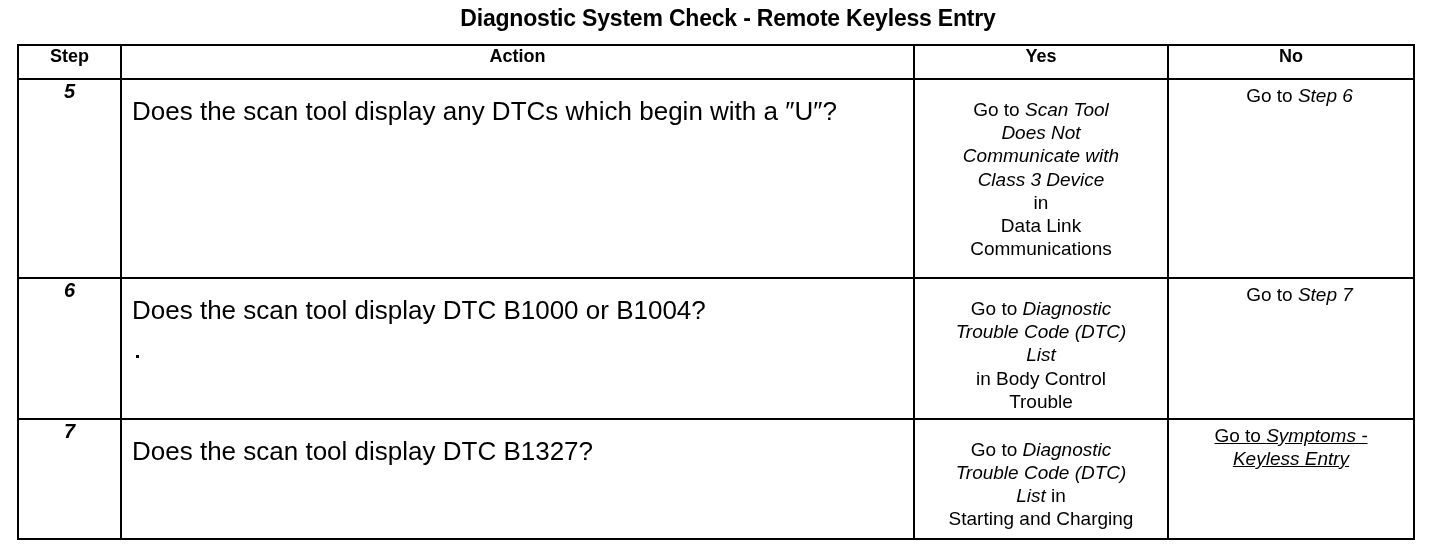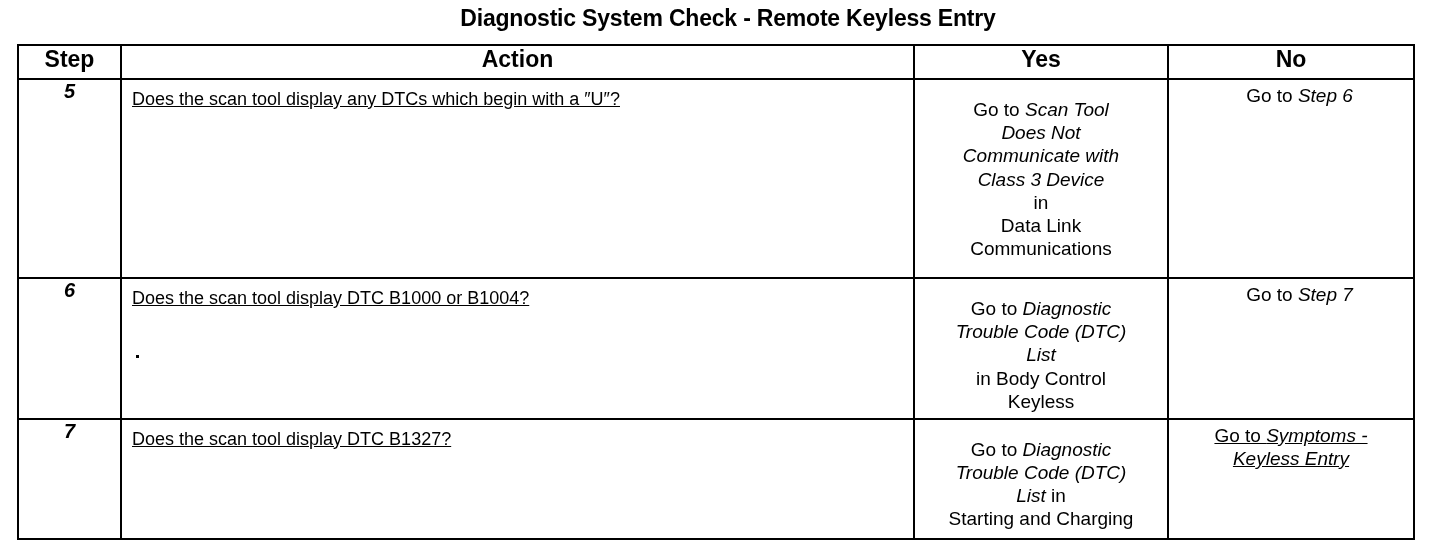--- a/index.html
+++ b/index.html
@@ -55,21 +55,21 @@
 
   .col-step  { width: 103px; }
   .col-action{ width: 793px; }
   .col-yes   { width: 254px; }
   .col-no    { width: 246px; }
 
   thead th {
     height: 32px;
     text-align: center;
     vertical-align: middle;
-    font-size: 23px;
+    font-size: 18px;
     font-weight: bold;
   }
 
   .cell-inner {
     padding: 4px 6px 5px 6px;
     box-sizing: border-box;
     height: 100%;
   }
 
   td.step-cell {
@@ -77,26 +77,25 @@
     vertical-align: middle;
     font-size: 20px;
     font-style: italic;
     font-weight: bold;
   }
 
   td.action-cell {
     vertical-align: top;
   }
   td.action-cell .cell-inner {
-    font-size: 18px;
+    font-size: 26px;
     line-height: 1.18;
     text-align: left;
     padding-left: 10px;
-    padding-top: 9px;
-    text-decoration: underline;
+    padding-top: 16px;
   }
 
   td.yes-cell .cell-inner,
   td.no-cell .cell-inner {
     font-size: 19px;
     line-height: 1.22;
     text-align: center;
   }
 
   td.yes-cell { vertical-align: top; }
@@ -172,21 +171,21 @@
         <td class="step-cell">6</td>
         <td class="action-cell">
           <div class="cell-inner">Does the scan tool display DTC B1000 or B1004?</div>
         </td>
         <td class="yes-cell">
           <div class="cell-inner">
               <div><span>Go to </span><span class="it">Diagnostic</span></div>
               <div><span class="it">Trouble Code (DTC)</span></div>
               <div><span class="it">List</span></div>
               <div><span>in Body Control</span></div>
-              <div><span>Keyless</span></div>
+              <div><span>Trouble</span></div>
             </div>
         </td>
         <td class="no-cell align-bottom">
           <div class="cell-inner">
               <div><span>Go to </span><span class="it">Step 7</span></div>
             </div>
         </td>
       </tr>
 
       <tr class="row-7">

